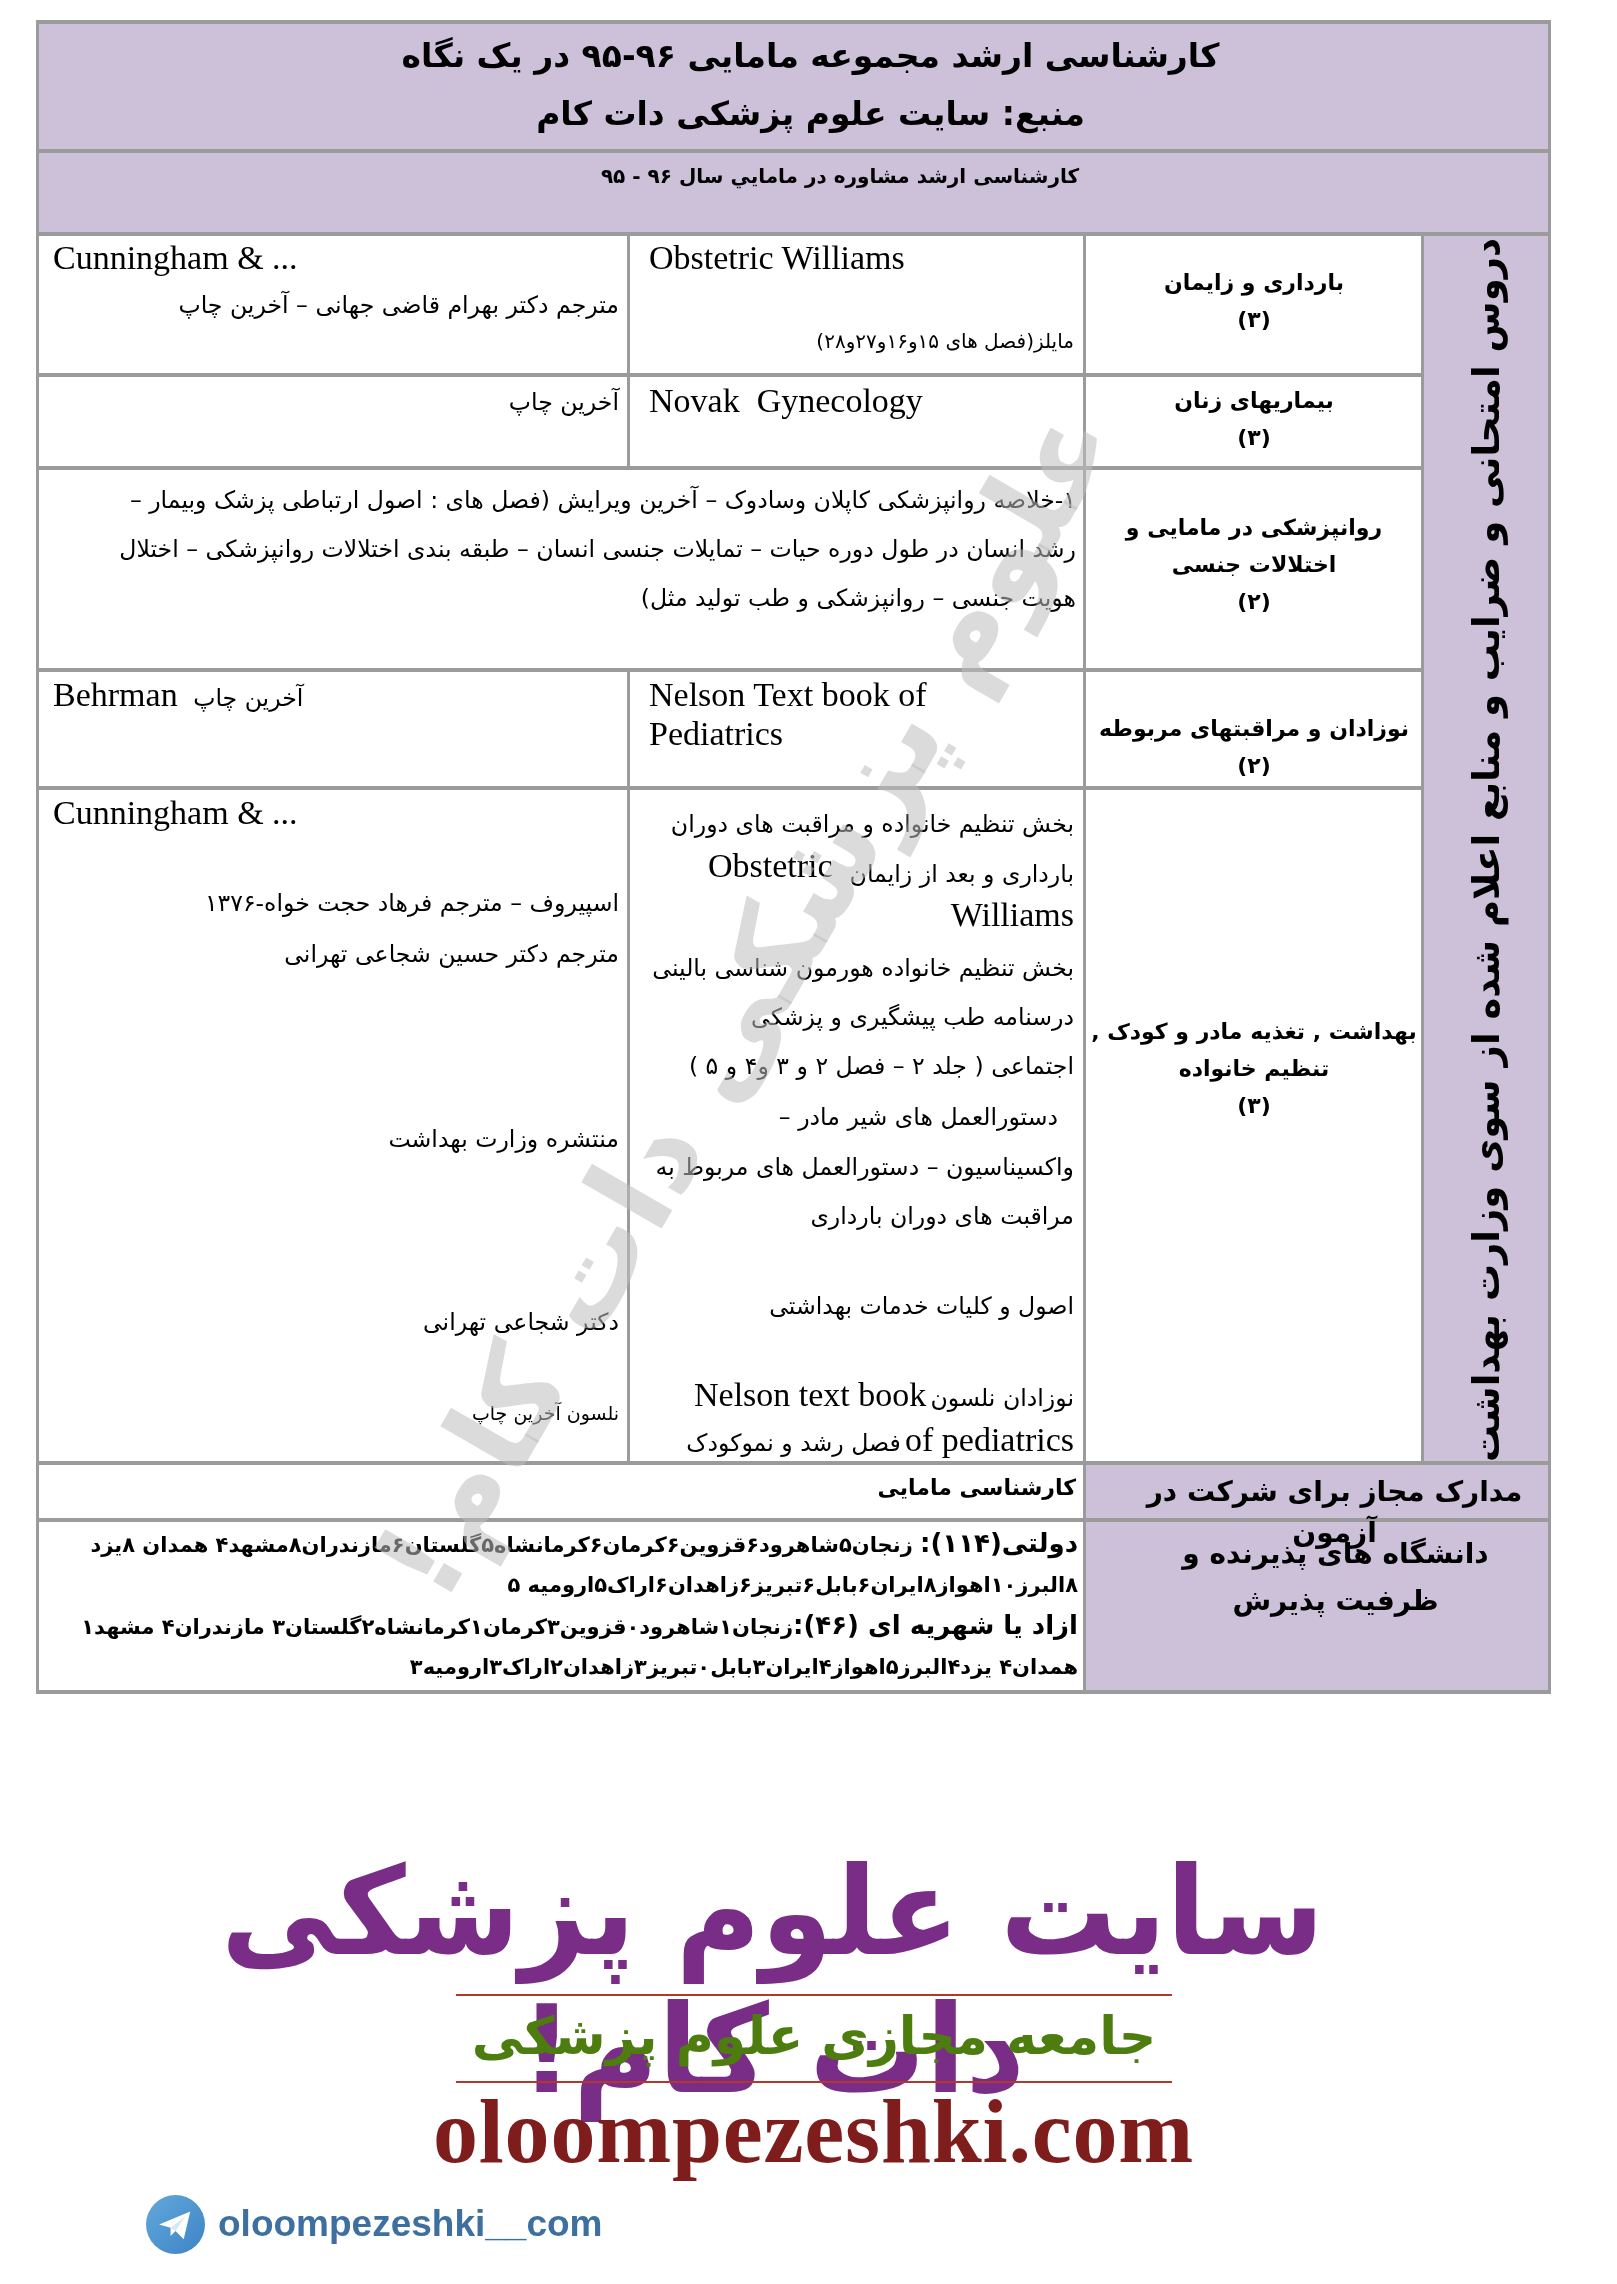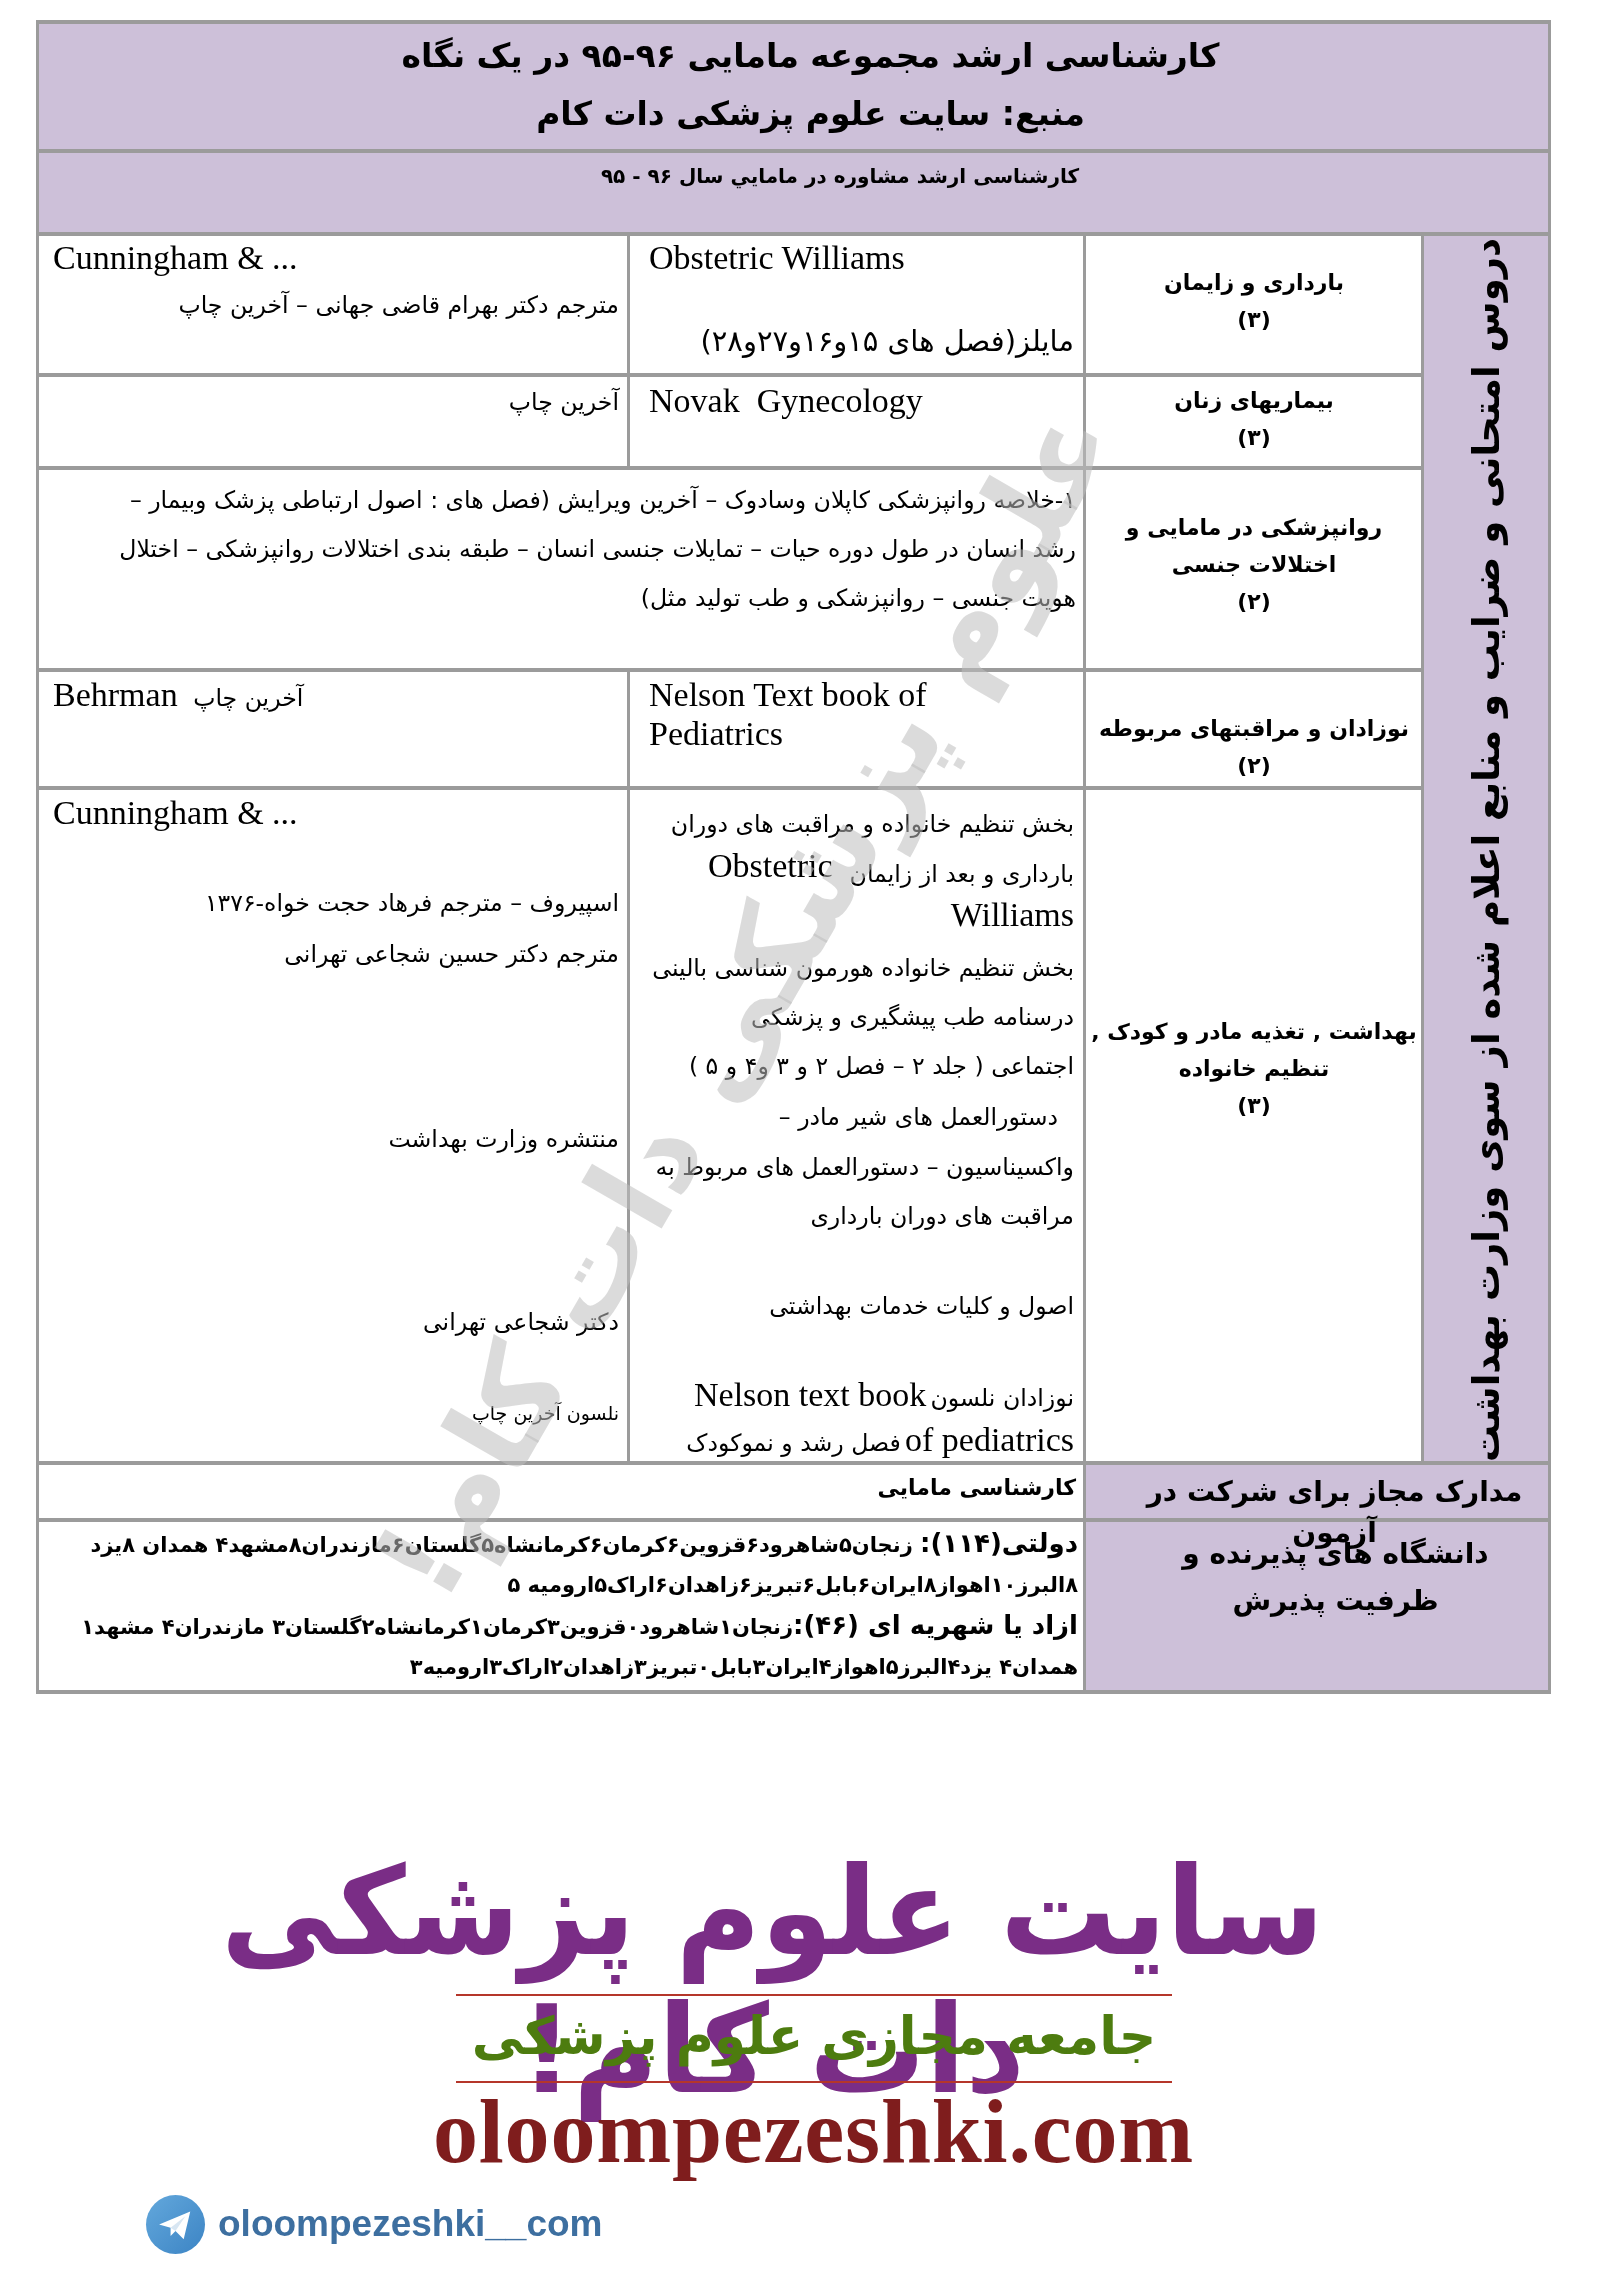--- a/index.html
+++ b/index.html
@@ -70,21 +70,21 @@
 <div class="vline" style="left:1421px; top:234px; height:1229px;"></div>
 <div class="vline" style="left:1083px; top:234px; height:1458px;"></div>
 <div class="vline" style="left:627px; top:234px; height:234px;"></div>
 <div class="vline" style="left:627px; top:670px; height:793px;"></div>
 
 <div class="abs subj" style="left:1085px; top:264px; width:338px;">
   <div>بارداری و زایمان</div>
   <div>(۳)</div>
 </div>
 <div class="abs en" style="left:649px; top:238px;">Obstetric Williams</div>
-<div class="abs fa" style="left:635px; top:321px; width:439px; font-size:29px; line-height:41px; text-align:right;">مایلز(فصل های ۱۵و۱۶و۲۷و۲۸)</div>
+<div class="abs fa" style="left:635px; top:321px; width:439px; font-size:20px; line-height:41px; text-align:right;">مایلز(فصل های ۱۵و۱۶و۲۷و۲۸)</div>
 <div class="abs en" style="left:53px; top:238px;">Cunningham &amp; ...</div>
 <div class="abs fa" style="left:49px; top:285px; width:570px; font-size:23.6px; line-height:41px; text-align:right;">مترجم دکتر بهرام قاضی جهانی  – آخرین چاپ</div>
 
 <div class="abs subj" style="left:1085px; top:382px; width:338px;">
   <div>بیماریهای زنان</div>
   <div>(۳)</div>
 </div>
 <div class="abs en" style="left:649px; top:381px; white-space:pre;">Novak  Gynecology</div>
 <div class="abs fa" style="left:49px; top:382px; width:570px; font-size:23.6px; line-height:41px; text-align:right;">آخرین چاپ</div>
 

